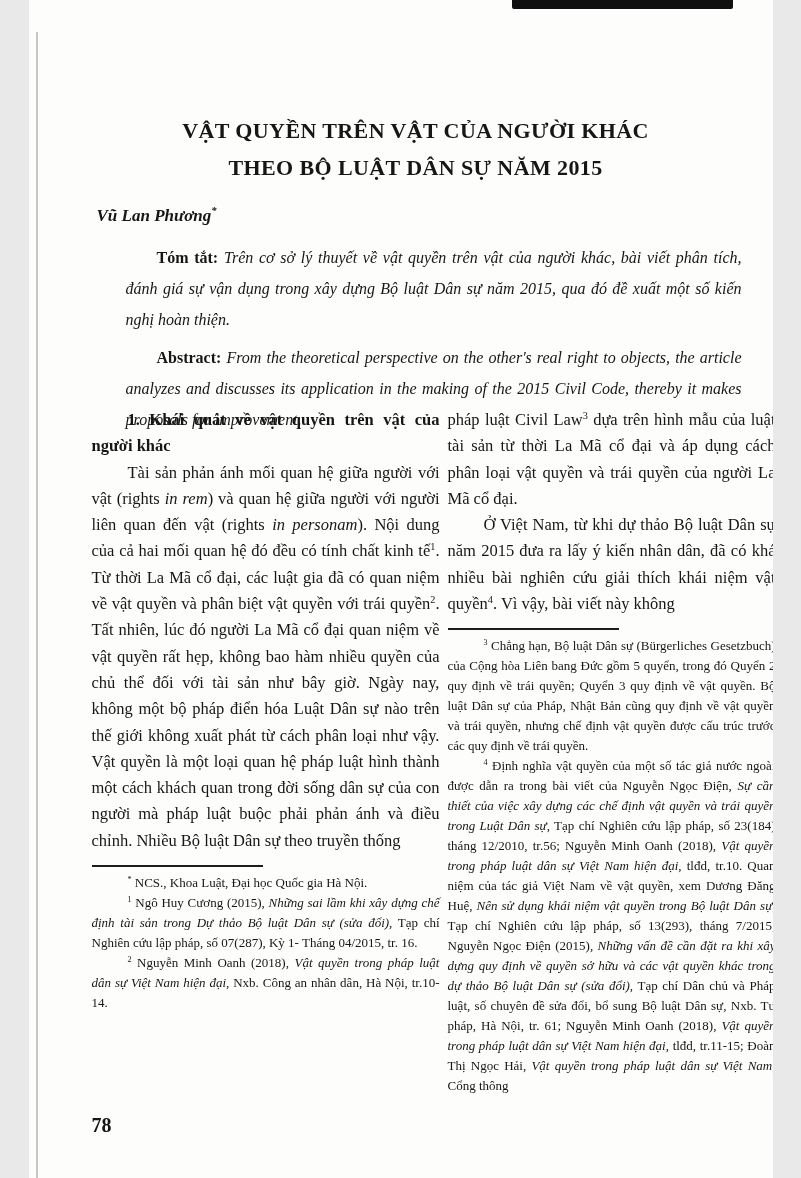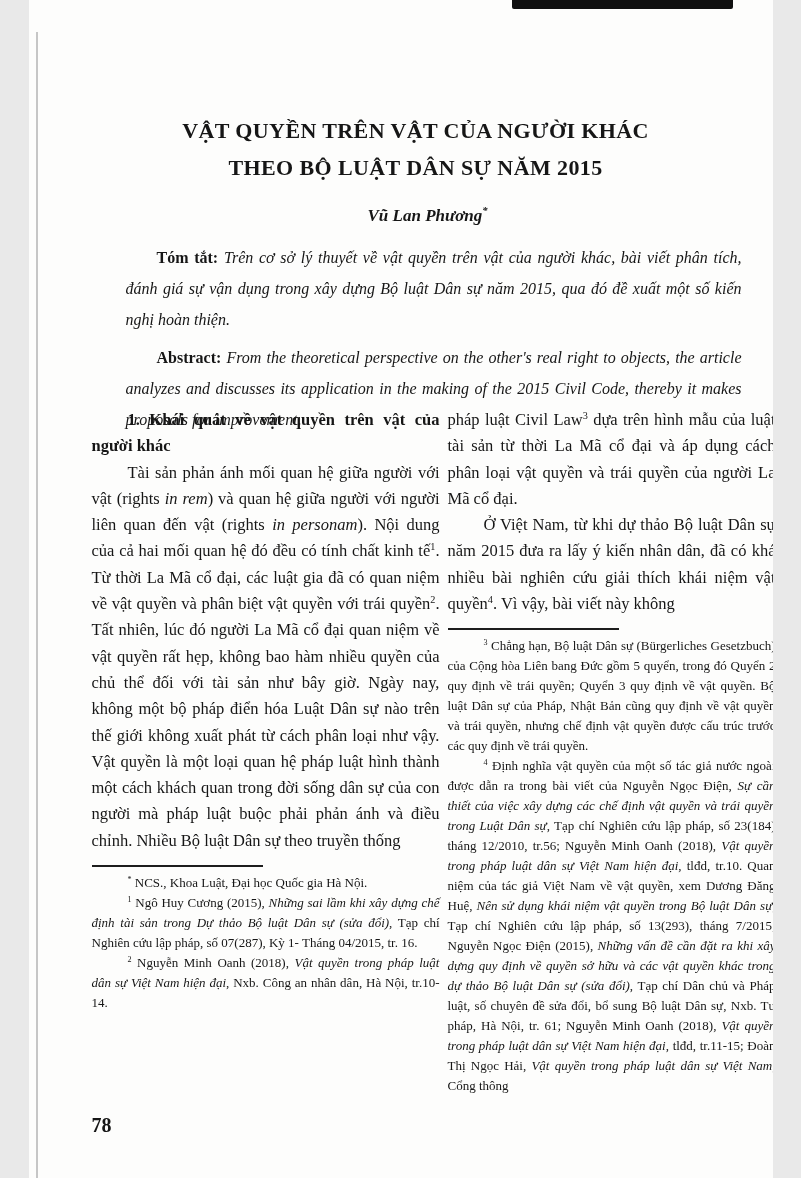--- a/index.html
+++ b/index.html
@@ -7,21 +7,21 @@
     position:relative;width:744px;height:1178px;margin:0 auto;
     background:#fdfdfc;overflow:hidden;
     font-family:"Liberation Serif","DejaVu Serif",serif;
     color:#161616;
     text-decoration:underline;
   }
   .scan-bar{position:absolute;top:0;left:483px;width:221px;height:9px;background:#101010;border-radius:0 0 2px 2px;}
   .left-edge{position:absolute;top:32px;left:7px;width:2px;height:1146px;background:#c6c6c6;}
   .title-block{position:absolute;top:112px;left:63px;width:648px;text-align:center;}
   .title-line{font-weight:bold;font-size:22px;line-height:37px;letter-spacing:.4px;}
-  .author{position:absolute;top:206px;left:75px;width:648px;text-align:center;
+  .author{position:absolute;top:206px;left:68px;width:648px;text-align:left;
     font-weight:bold;font-style:italic;font-size:17px;}
   .abstract{position:absolute;left:97px;width:616px;text-align:justify;
     font-size:16px;line-height:31px;text-indent:31px;}
   .abstract .lbl{font-weight:bold;font-style:normal;}
   .abstract .txt{font-style:italic;}
   .abs-vi{top:242px;}
   .abs-en{top:330px;margin-top:12px;}
   .col{position:absolute;top:407px;text-align:justify;font-size:16.5px;line-height:26.3px;}
   .col-left{left:63px;width:348px;}
   .col-right{left:419px;width:328px;}

